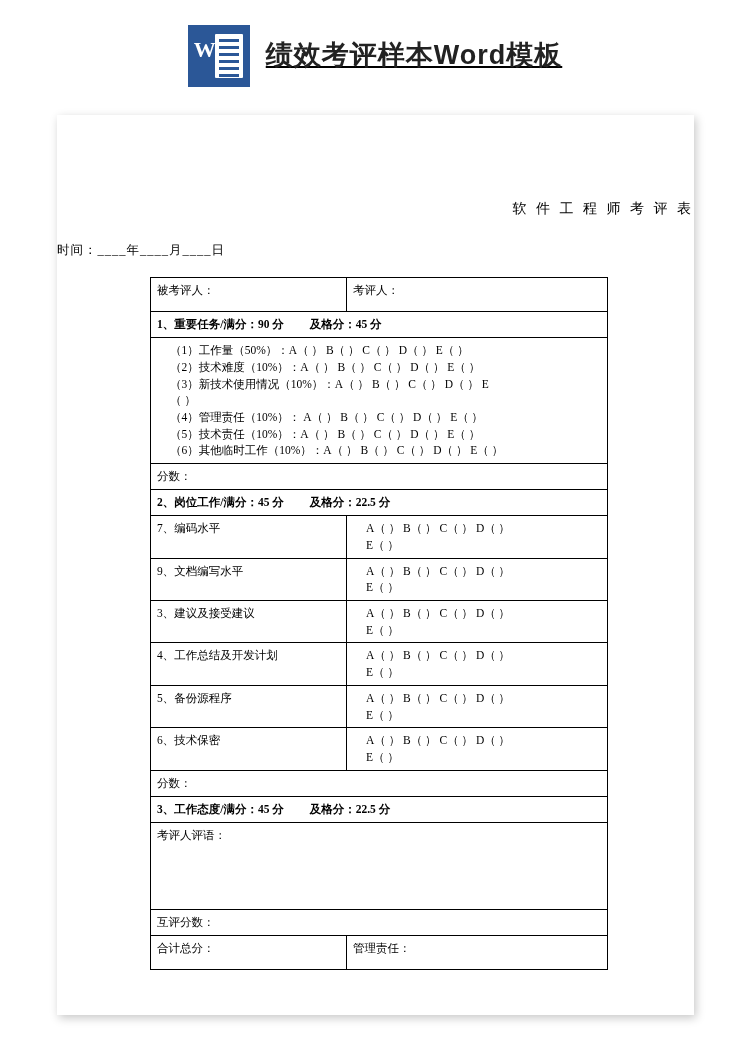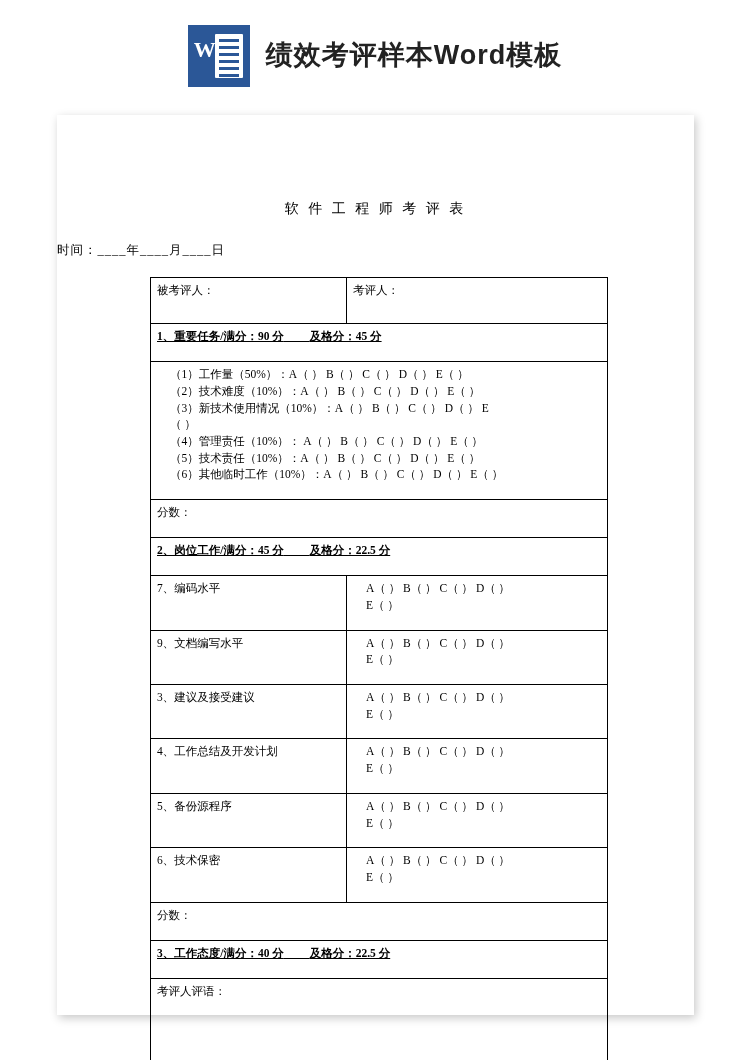--- a/index.html
+++ b/index.html
@@ -58,21 +58,21 @@
     background: #ffffff;
     border-radius: 1px;
   }
   .word-logo .doc i {
     display: block;
     height: 3px;
     background: #2b5797;
     margin: 4px 4px 0 4px;
   }
   .word-logo .doc i:first-child { margin-top: 5px; }
-  .banner-text { display: flex; flex-direction: row; }
+  .banner-text { display: flex; flex-direction: row; text-decoration: underline; }
   .banner-title {
     font-size: 27px;
     font-weight: bold;
     color: #222222;
     letter-spacing: 1px;
     line-height: 1.15;
   }
   .banner-sub {
     margin-top: 9px;
     font-size: 14px;
@@ -97,21 +97,21 @@
   }
   .sheet-body {
     position: absolute;
     left: 0; top: 0;
     width: 637px;
     height: 900px;
     padding: 0;
   }
 
   .doc-title {
-    text-align: center;
+    text-align: right;
     margin-top: 85px;
     font-size: 14px;
     font-family: "Liberation Serif", serif;
     color: #000000;
     letter-spacing: 3px;
     font-weight: normal;
   }
   .doc-date {
     margin-top: 24px;
     margin-right: 92px;
@@ -126,25 +126,25 @@
     border-collapse: collapse;
     width: 457px;
     margin: 18px 0 0 93px;
     font-family: "Liberation Serif", serif;
     font-size: 11.5px;
     color: #000;
     table-layout: fixed;
   }
   table.form td {
     border: 1px solid #000000;
-    padding: 4px 5px 16px 6px;
+    padding: 4px 5px 4px 6px;
     vertical-align: top;
     line-height: 1.5;
   }
-  td.b { font-weight: bold; text-decoration: underline; }
+  td.b { font-weight: bold; }
   td.tall { height: 25px; }
   .opts { white-space: nowrap; }
   .opt-line { line-height: 1.45; margin-left: 13px; }
   .cell-label { white-space: nowrap; }
   .blank-big { height: 78px; }
   .row-h-small { height: 16px; }
 </style>
 </head>
 <body>
 
@@ -255,21 +255,21 @@
               <div class="opt-line">A（    ）  B（    ）   C（    ）  D（    ）</div>
               <div class="opt-line">E（    ）</div>
             </td>
           </tr>
 
           <tr>
             <td colspan="2" class="row-h-small">分数：</td>
           </tr>
           <tr>
             <td class="b" colspan="2">
-              <span>3、工作态度/满分：40 分</span>
+              <span>3、工作态度/满分：45 分</span>
               &nbsp;&nbsp;&nbsp;&nbsp;&nbsp;&nbsp;&nbsp;
               <span>及格分：22.5 分</span>
             </td>
           </tr>
           <tr>
             <td colspan="2" class="blank-big">考评人评语：</td>
           </tr>
           <tr>
             <td colspan="2" class="row-h-small">互评分数：</td>
           </tr>

